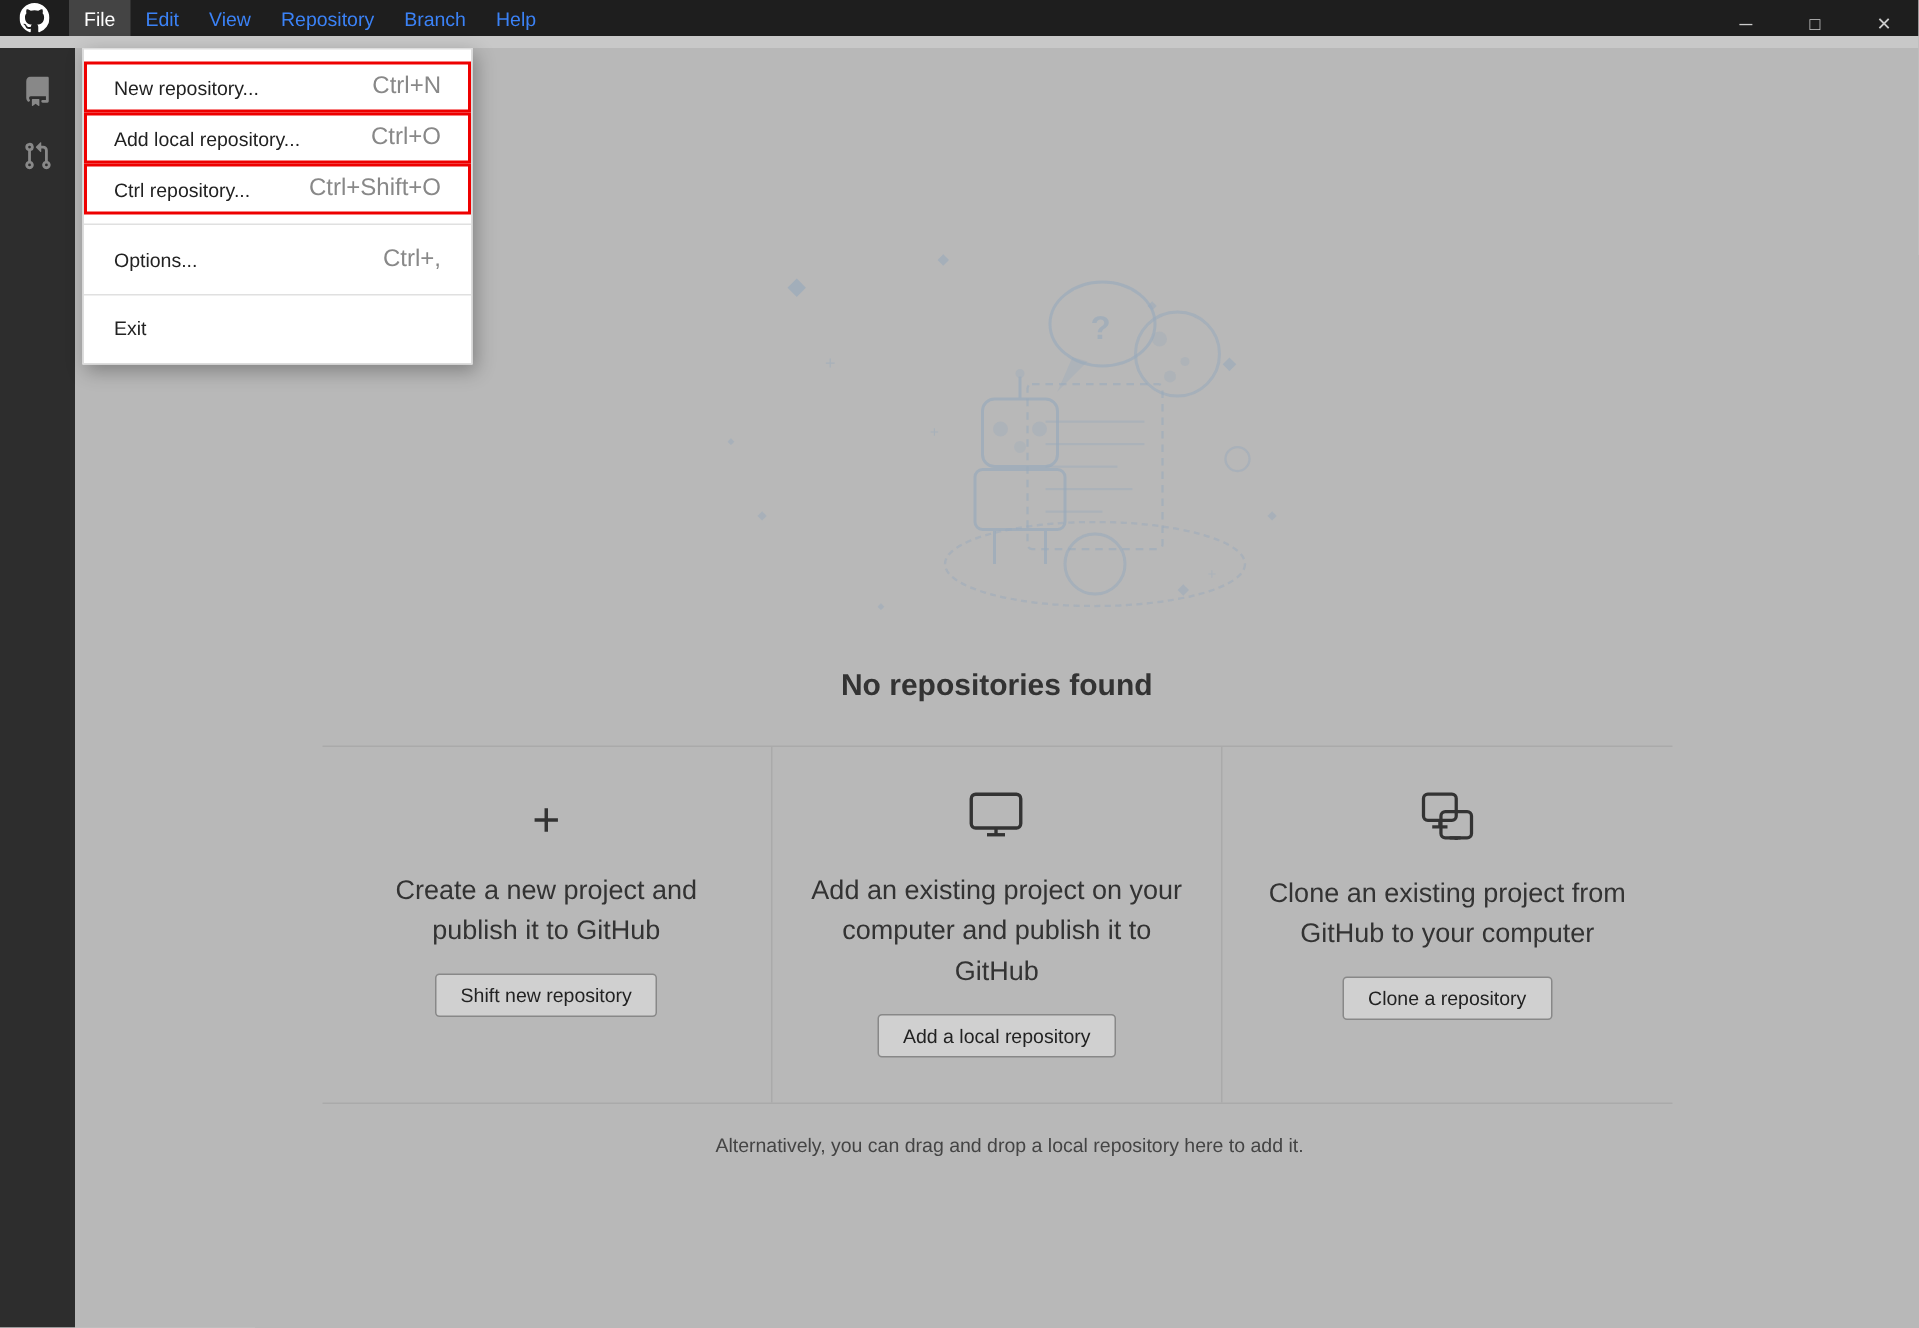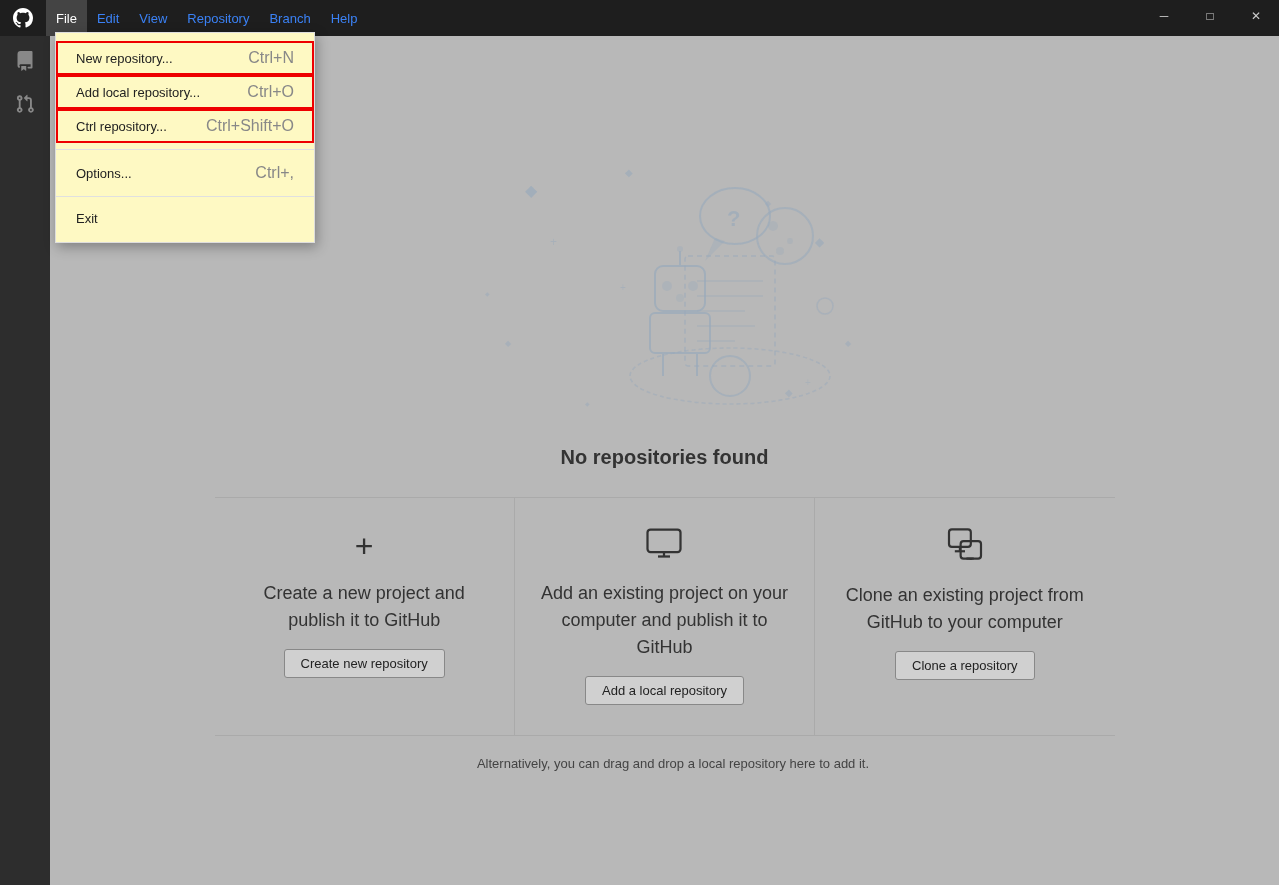--- a/index.html
+++ b/index.html
@@ -8,21 +8,21 @@
       height: 885px;
       overflow: hidden;
       font-family: -apple-system, BlinkMacSystemFont, 'Segoe UI', sans-serif;
       background: #c8c8c8;
       position: relative;
     }
 
     
     .title-bar {
       width: 100%;
-      height: 36px;
+      height: 24px;
       background: #1e1e1e;
       display: flex;
       align-items: center;
       position: relative;
       z-index: 100;
     }
     .title-bar-logo {
       width: 46px;
       height: 32px;
       display: flex;
@@ -167,21 +167,21 @@
 
     .drag-drop-text {
       font-size: 13px;
       color: #444;
       margin-left: 17px;
     }
     .dropdown-menu {
       position: absolute;
       top: 32px;
       left: 55px;
-      background: #fef9c3;
+      background: #ffffff;
       border: 1px solid #ddd;
       box-shadow: 2px 4px 12px rgba(0,0,0,0.3);
       min-width: 260px;
       z-index: 200;
       padding: 8px 0;
     }
     .dropdown-item {
       display: flex;
       justify-content: space-between;
       align-items: center;
@@ -311,21 +311,21 @@
     </svg>
   </div>
 
   <div class="no-repos-text">No repositories found</div>
 
   <div class="action-cards">
 
     <div class="action-card">
       <div class="action-card-icon" style="font-size:32px; font-weight:300;">+</div>
       <div class="action-card-desc">Create a new project and publish it to GitHub</div>
-      <button class="action-btn">Create new repository</button>
+      <button class="action-btn">Shift new repository</button>
     </div>
 
     <div class="action-card">
       <div class="action-card-icon">
         <svg width="36" height="30" viewBox="0 0 24 20" fill="none" stroke="#333" stroke-width="1.5">
           <rect x="1" y="1" width="22" height="15" rx="2"></rect>
           <line x1="8" y1="19" x2="16" y2="19"></line>
           <line x1="12" y1="16" x2="12" y2="19"></line>
         </svg>
       </div>

